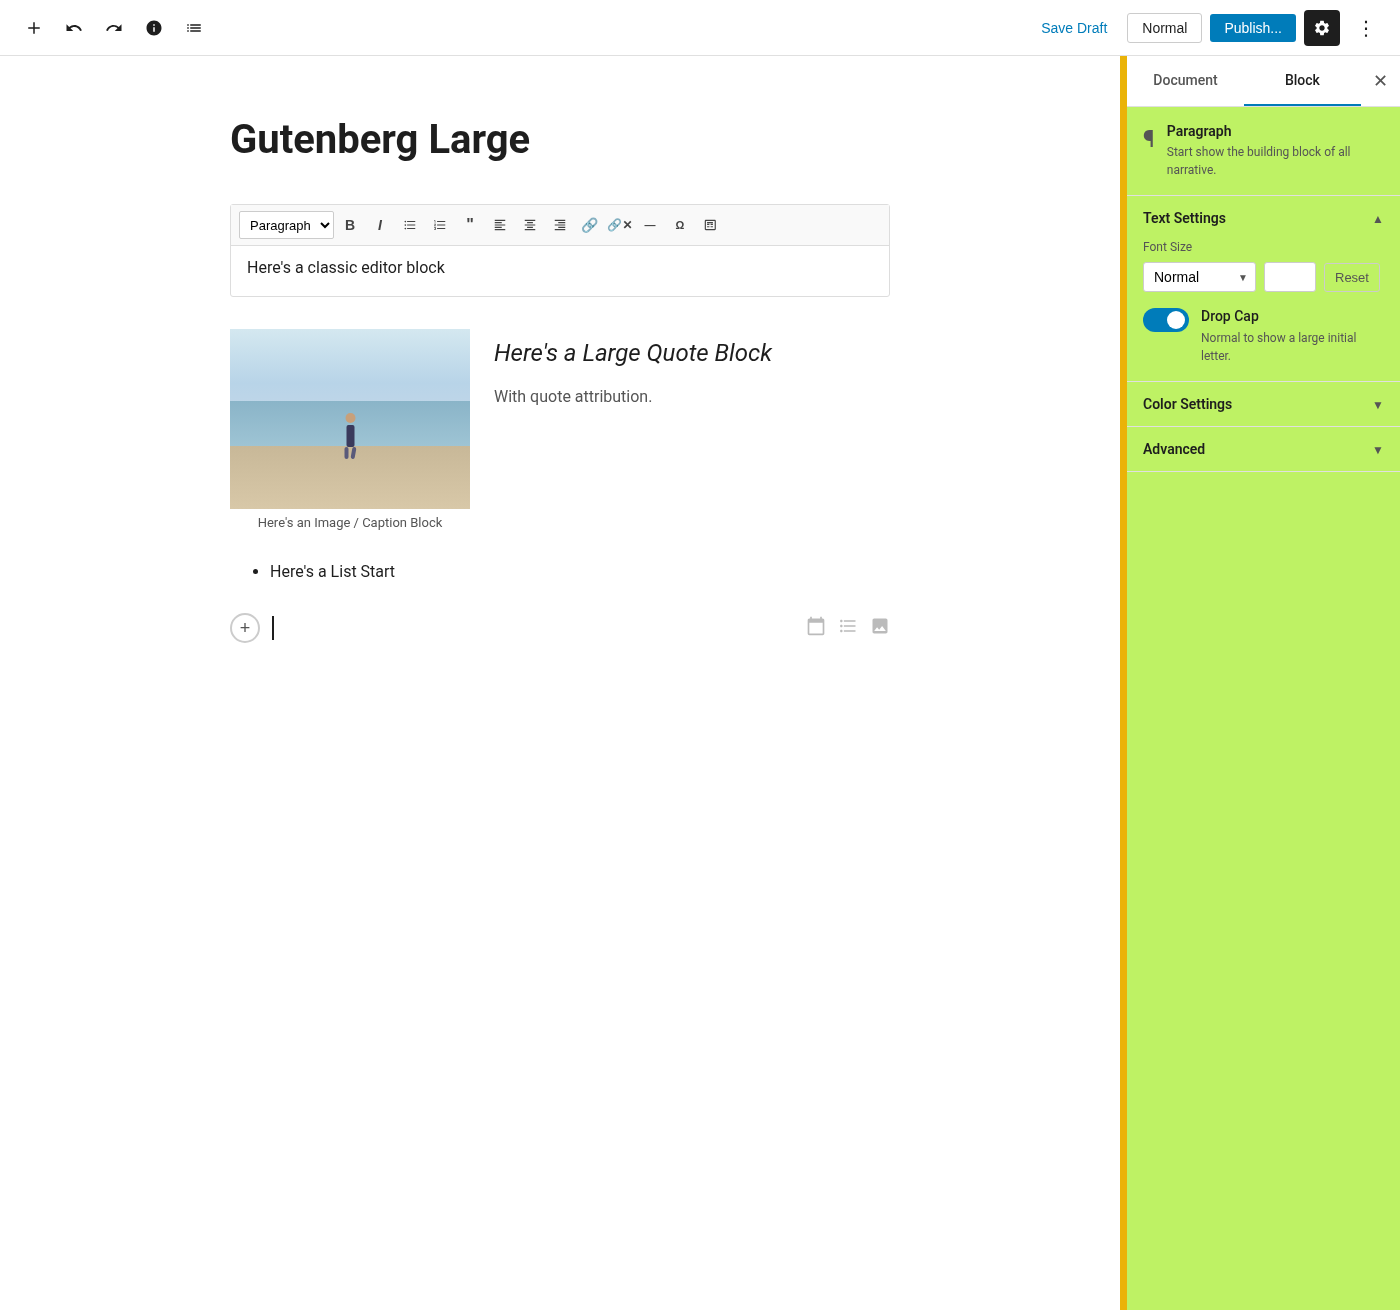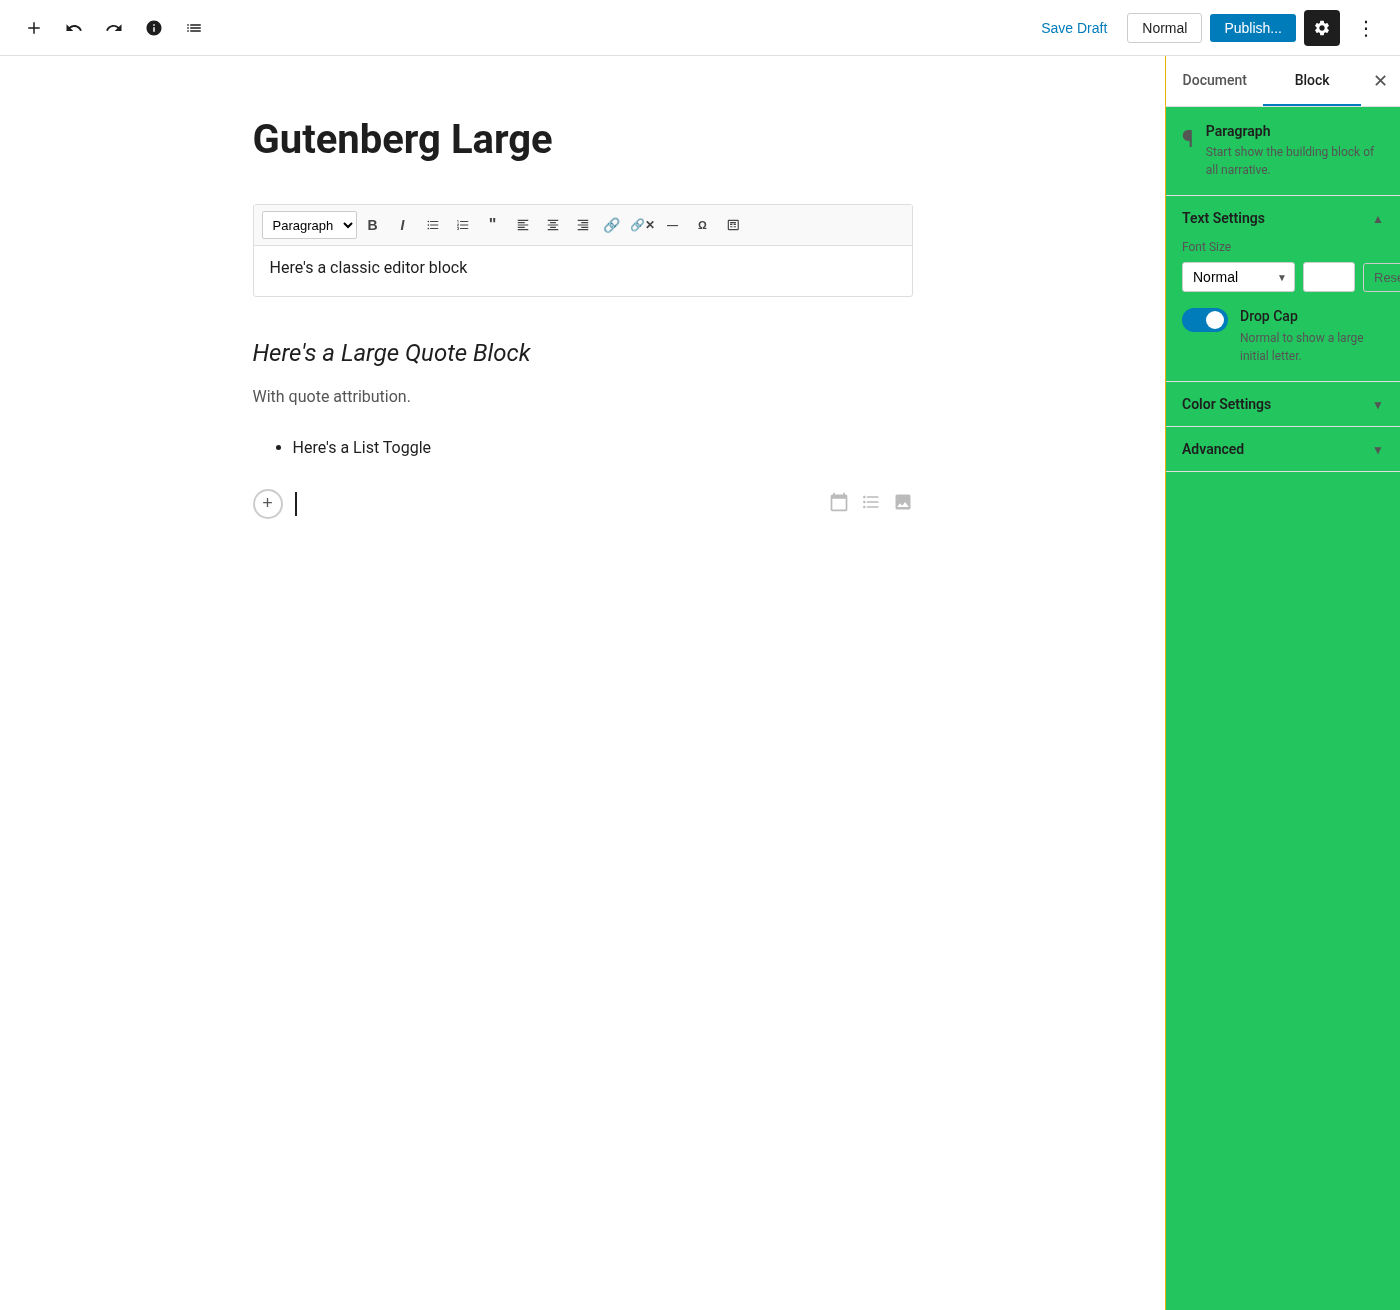--- a/index.html
+++ b/index.html
@@ -268,23 +268,23 @@
       right: 0;
       color: #aaa;
     }
     .block-type-hints span {
       font-size: 18px;
       cursor: pointer;
     }
 
     
     .sidebar {
-      width: 235px;
-      border-left: 1px solid #eab308;
-      background: #22c55e;
+      width: 280px;
+      border-left: 7px solid #eab308;
+      background: #bef264;
       overflow-y: auto;
       flex-shrink: 0;
     }
 
     
     .sidebar-header {
       display: flex;
       align-items: center;
       border-bottom: 1px solid #e0e0e0;
       position: sticky;
@@ -622,29 +622,45 @@
           <button class="classic-tool-btn">
             <svg width="14" height="14" viewBox="0 0 24 24" fill="currentColor">
                 <path d="M20 3H5c-1.1 0-2 .9-2 2v14c0 1.1.9 2 2 2h15c1.1 0 2-.9 2-2V5c0-1.1-.9-2-2-2zm0 16H5V5h15v14zm-9-7H7v-2h4v2zm6 0h-4v-2h4v2zm-6 4H7v-2h4v2zm6 0h-4v-2h4v2zM7 9V7h10v2H7z"></path>
               </svg>
           </button>
         </div>
         <div class="classic-editor-content">Here's a classic editor block</div>
       </div>
 
       <div class="media-text-block">
+        <div class="media-side">
+          <div class="beach-scene">
+            <div class="beach-sky"></div>
+            <div class="beach-water"></div>
+            <div class="beach-sand"></div>
+            <div class="beach-person">
+              <div class="beach-person-head"></div>
+              <div class="beach-person-body"></div>
+              <div class="beach-person-legs">
+                <div class="beach-person-leg"></div>
+                <div class="beach-person-leg" style="transform:rotate(10deg)"></div>
+              </div>
+            </div>
+          </div>
+          <p class="image-caption">Here's an Image / Caption Block</p>
+        </div>
         <div class="text-side">
           <p class="quote-text">Here's a Large Quote Block</p>
           <p class="quote-attribution">With quote attribution.</p>
         </div>
       </div>
 
       <div class="list-block">
         <ul>
-          <li>Here's a List Toggle</li>
+          <li>Here's a List Start</li>
         </ul>
       </div>
 
 
       <div class="empty-block-row">
         <button class="block-inserter-btn">+</button>
         <div class="block-cursor"></div>
         <div class="block-type-hints">
           <span title="Calendar">
             <svg width="20" height="20" viewBox="0 0 24 24" fill="#bbb">

